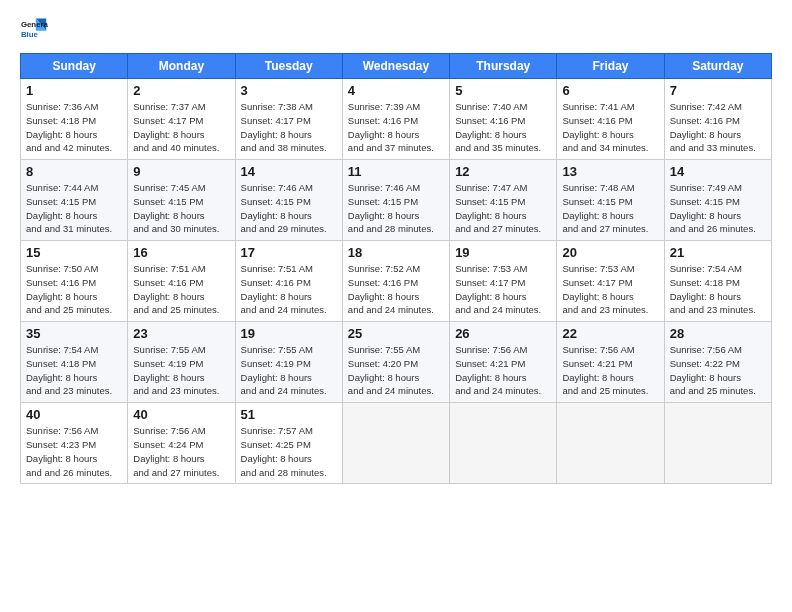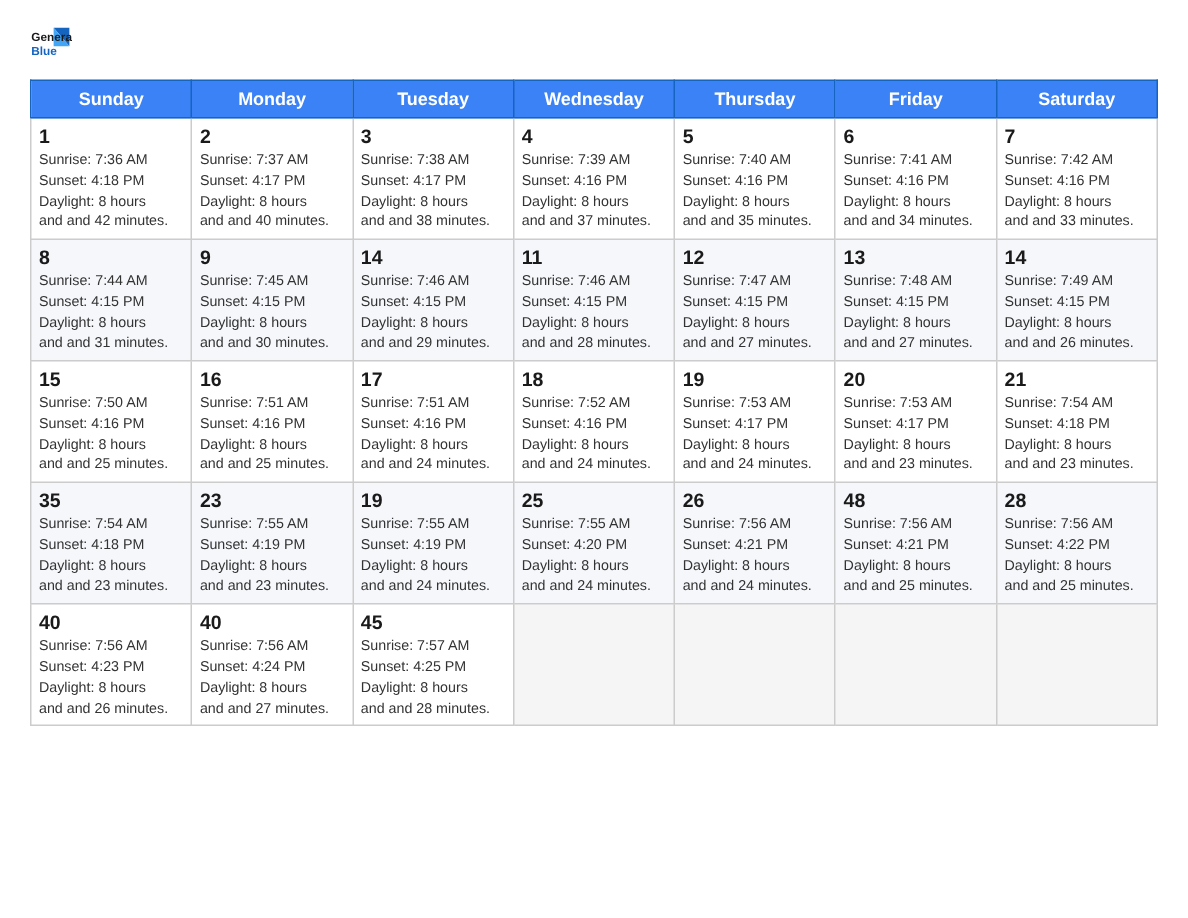--- a/index.html
+++ b/index.html
@@ -221,39 +221,39 @@
         </td>
           <td>
           <div class="day-number">25</div>
           <div class="day-info">Sunrise: 7:55 AM<br>Sunset: 4:20 PM<br>Daylight: 8 hours<br>and and 24 minutes.</div>
         </td>
           <td>
           <div class="day-number">26</div>
           <div class="day-info">Sunrise: 7:56 AM<br>Sunset: 4:21 PM<br>Daylight: 8 hours<br>and and 24 minutes.</div>
         </td>
           <td>
-          <div class="day-number">48</div>
+          <div class="day-number">22</div>
           <div class="day-info">Sunrise: 7:56 AM<br>Sunset: 4:21 PM<br>Daylight: 8 hours<br>and and 25 minutes.</div>
         </td>
           <td>
           <div class="day-number">28</div>
           <div class="day-info">Sunrise: 7:56 AM<br>Sunset: 4:22 PM<br>Daylight: 8 hours<br>and and 25 minutes.</div>
         </td>
         </tr>
         <tr>
           <td>
           <div class="day-number">40</div>
           <div class="day-info">Sunrise: 7:56 AM<br>Sunset: 4:23 PM<br>Daylight: 8 hours<br>and and 26 minutes.</div>
         </td>
           <td>
           <div class="day-number">40</div>
           <div class="day-info">Sunrise: 7:56 AM<br>Sunset: 4:24 PM<br>Daylight: 8 hours<br>and and 27 minutes.</div>
         </td>
           <td>
-          <div class="day-number">45</div>
+          <div class="day-number">51</div>
           <div class="day-info">Sunrise: 7:57 AM<br>Sunset: 4:25 PM<br>Daylight: 8 hours<br>and and 28 minutes.</div>
         </td>
           <td class="empty-cell"></td>
           <td class="empty-cell"></td>
           <td class="empty-cell"></td>
           <td class="empty-cell"></td>
         </tr>
       </tbody>
   </table>
 </div>

